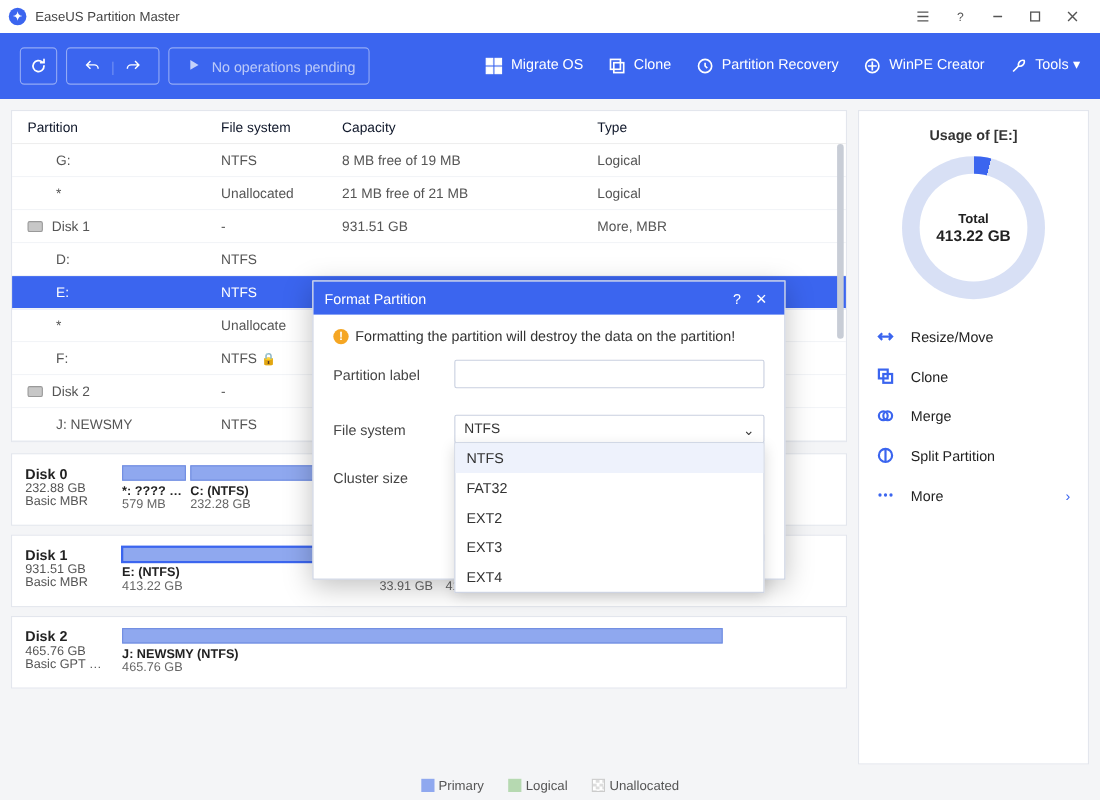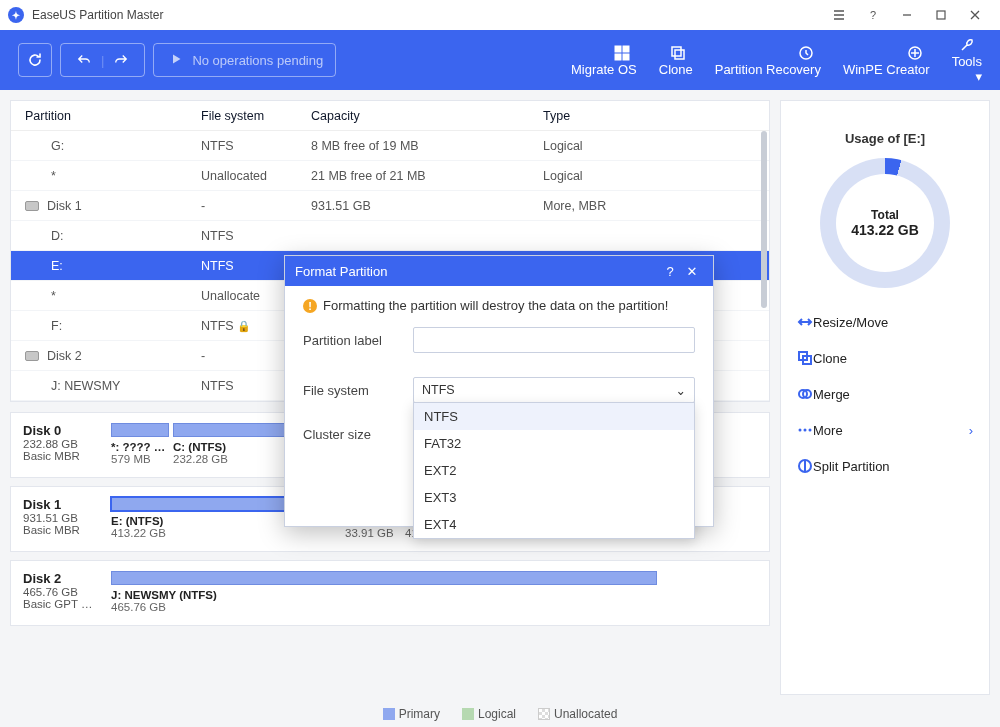--- a/index.html
+++ b/index.html
@@ -11,28 +11,28 @@
 .title-bar .spacer { flex: 1; }
 .title-bar .win-btn { width: 34px; height: 30px; display: flex; align-items: center; justify-content: center; color: #555; cursor: pointer; }
 .title-bar .win-btn svg { width: 12px; height: 12px; }
 
 
 .toolbar { height: 60px; background: #3b65ef; display: flex; align-items: center; padding: 0 18px; color: #fff; font-size: 13px; }
 .tb-btn { height: 34px; min-width: 34px; border: 1px solid rgba(255,255,255,.45); border-radius: 4px; display: flex; align-items: center; justify-content: center; margin-right: 8px; cursor: pointer; }
 .tb-btn.group { padding: 0 12px; color: rgba(255,255,255,.65); }
 .tb-btn.group .icon { margin: 0 4px; }
 .toolbar .spacer { flex: 1; }
-.tb-action { display: flex; align-items: flex-end; margin-left: 22px; cursor: pointer; flex-direction: column; }
+.tb-action { display: flex; align-items: flex-start; margin-left: 22px; cursor: pointer; }
 .tb-action .icon { width: 18px; height: 18px; margin-right: 6px; display:flex;align-items:center;justify-content:center; }
 .tb-action svg { width:16px; height:16px; fill:#fff; stroke:#fff; }
 
 
 .main { display: flex; padding: 10px 10px 6px 10px; height: calc(727px - 60px - 30px - 26px); gap: 10px; }
 .left { flex: 1; display: flex; flex-direction: column; gap: 10px; }
-.right { width: 210px; background: #fff; border: 1px solid #e3e6ed; padding: 30px 10px; font-size: 13px; color:#333; }
+.right { width: 210px; background: #fff; border: 1px solid #e3e6ed; padding: 14px 10px; font-size: 13px; color:#333; }
 
 
 .ptable { background: #fff; border: 1px solid #e3e6ed; position: relative; }
 .ptable .hdr, .ptable .row { display: flex; align-items: center; height: 30px; font-size: 12.5px; }
 .ptable .hdr { color:#0f172a; border-bottom:1px solid #eee;}
 .ptable .c1 { width: 190px; padding-left: 14px; display:flex;align-items:center;gap:8px;}
 .ptable .c2 { width: 110px; }
 .ptable .c3 { width: 220px; }
 .ptable .c4 { flex: 1; margin-left: 12px; }
 .ptable .row { color:#555; border-bottom:1px solid #f2f4f7;}
@@ -65,21 +65,21 @@
 .legend .sw.lg { background:#b6d9b1;}
 .legend .sw.ua { background: repeating-conic-gradient(#ddd 0% 25%, #fff 0% 50%) 0 0/6px 6px; border:1px solid #ccc;}
 
 
 .right h4 { text-align:center; font-size:13px; font-weight:600; color:#333; margin-bottom:12px;}
 .donut { width:130px;height:130px;margin:0 auto 16px auto;border-radius:50%;
   background: conic-gradient(#3b65ef 0 4%, #d8e0f5 4% 100%); position:relative;}
 .donut::after { content:""; position:absolute; inset:16px; background:#fff; border-radius:50%; }
 .donut .center { position:absolute; inset:0; display:flex; flex-direction:column; align-items:center; justify-content:center; font-size:12px; color:#222; z-index:1;}
 .donut .center b { font-size:14px;}
-.r-item { display:flex; align-items:center; gap:0; padding:10px 6px; cursor:pointer; color:#222;}
+.r-item { display:flex; align-items:center; gap:15px; padding:10px 6px; cursor:pointer; color:#222;}
 .r-item svg { width:16px;height:16px; stroke:#3b65ef; fill:none; stroke-width:2;}
 .r-item.more svg { stroke:none; fill:#3b65ef;}
 .r-item .chev { margin-left:auto; color:#3b65ef;}
 
 
 .modal { position:absolute; left:284px; top:255px; width:430px; background:#fff; border:1px solid #c9d0e0; box-shadow:0 6px 24px rgba(0,0,0,.25); font-size:13px; color:#333; z-index:50;}
 .modal .m-title { background:#3b65ef; color:#fff; height:30px; display:flex; align-items:center; padding:0 10px;}
 .modal .m-title .sp { flex:1;}
 .modal .m-title .mb { width:22px; text-align:center; cursor:pointer;}
 .modal .m-body { padding:12px 18px 18px 18px;}
@@ -386,35 +386,35 @@
         </svg>
       <span>Clone</span>
     </div>
     <div class="r-item">
       <svg viewBox="0 0 16 16">
           <circle cx="6" cy="8" r="4"></circle>
           <circle cx="10" cy="8" r="4"></circle>
         </svg>
       <span>Merge</span>
     </div>
+    <div class="r-item">
+      <svg viewBox="0 0 16 16">
+          <circle cx="8" cy="8" r="6"></circle>
+          <path d="M8 2v12"></path>
+        </svg>
+      <span>Split Partition</span>
+    </div>
     <div class="r-item more">
       <svg viewBox="0 0 16 16">
           <circle cx="3" cy="8" r="1.5"></circle>
           <circle cx="8" cy="8" r="1.5"></circle>
           <circle cx="13" cy="8" r="1.5"></circle>
         </svg>
       <span>More</span>
       <span class="chev">›</span>
-    </div>
-    <div class="r-item">
-      <svg viewBox="0 0 16 16">
-          <circle cx="8" cy="8" r="6"></circle>
-          <path d="M8 2v12"></path>
-        </svg>
-      <span>Split Partition</span>
     </div>
   </div>
 </div>
 
 <div class="legend">
   <span><span class="sw pr"></span><span>Primary</span></span>
   <span><span class="sw lg"></span><span>Logical</span></span>
   <span><span class="sw ua"></span><span>Unallocated</span></span>
 </div>
 

